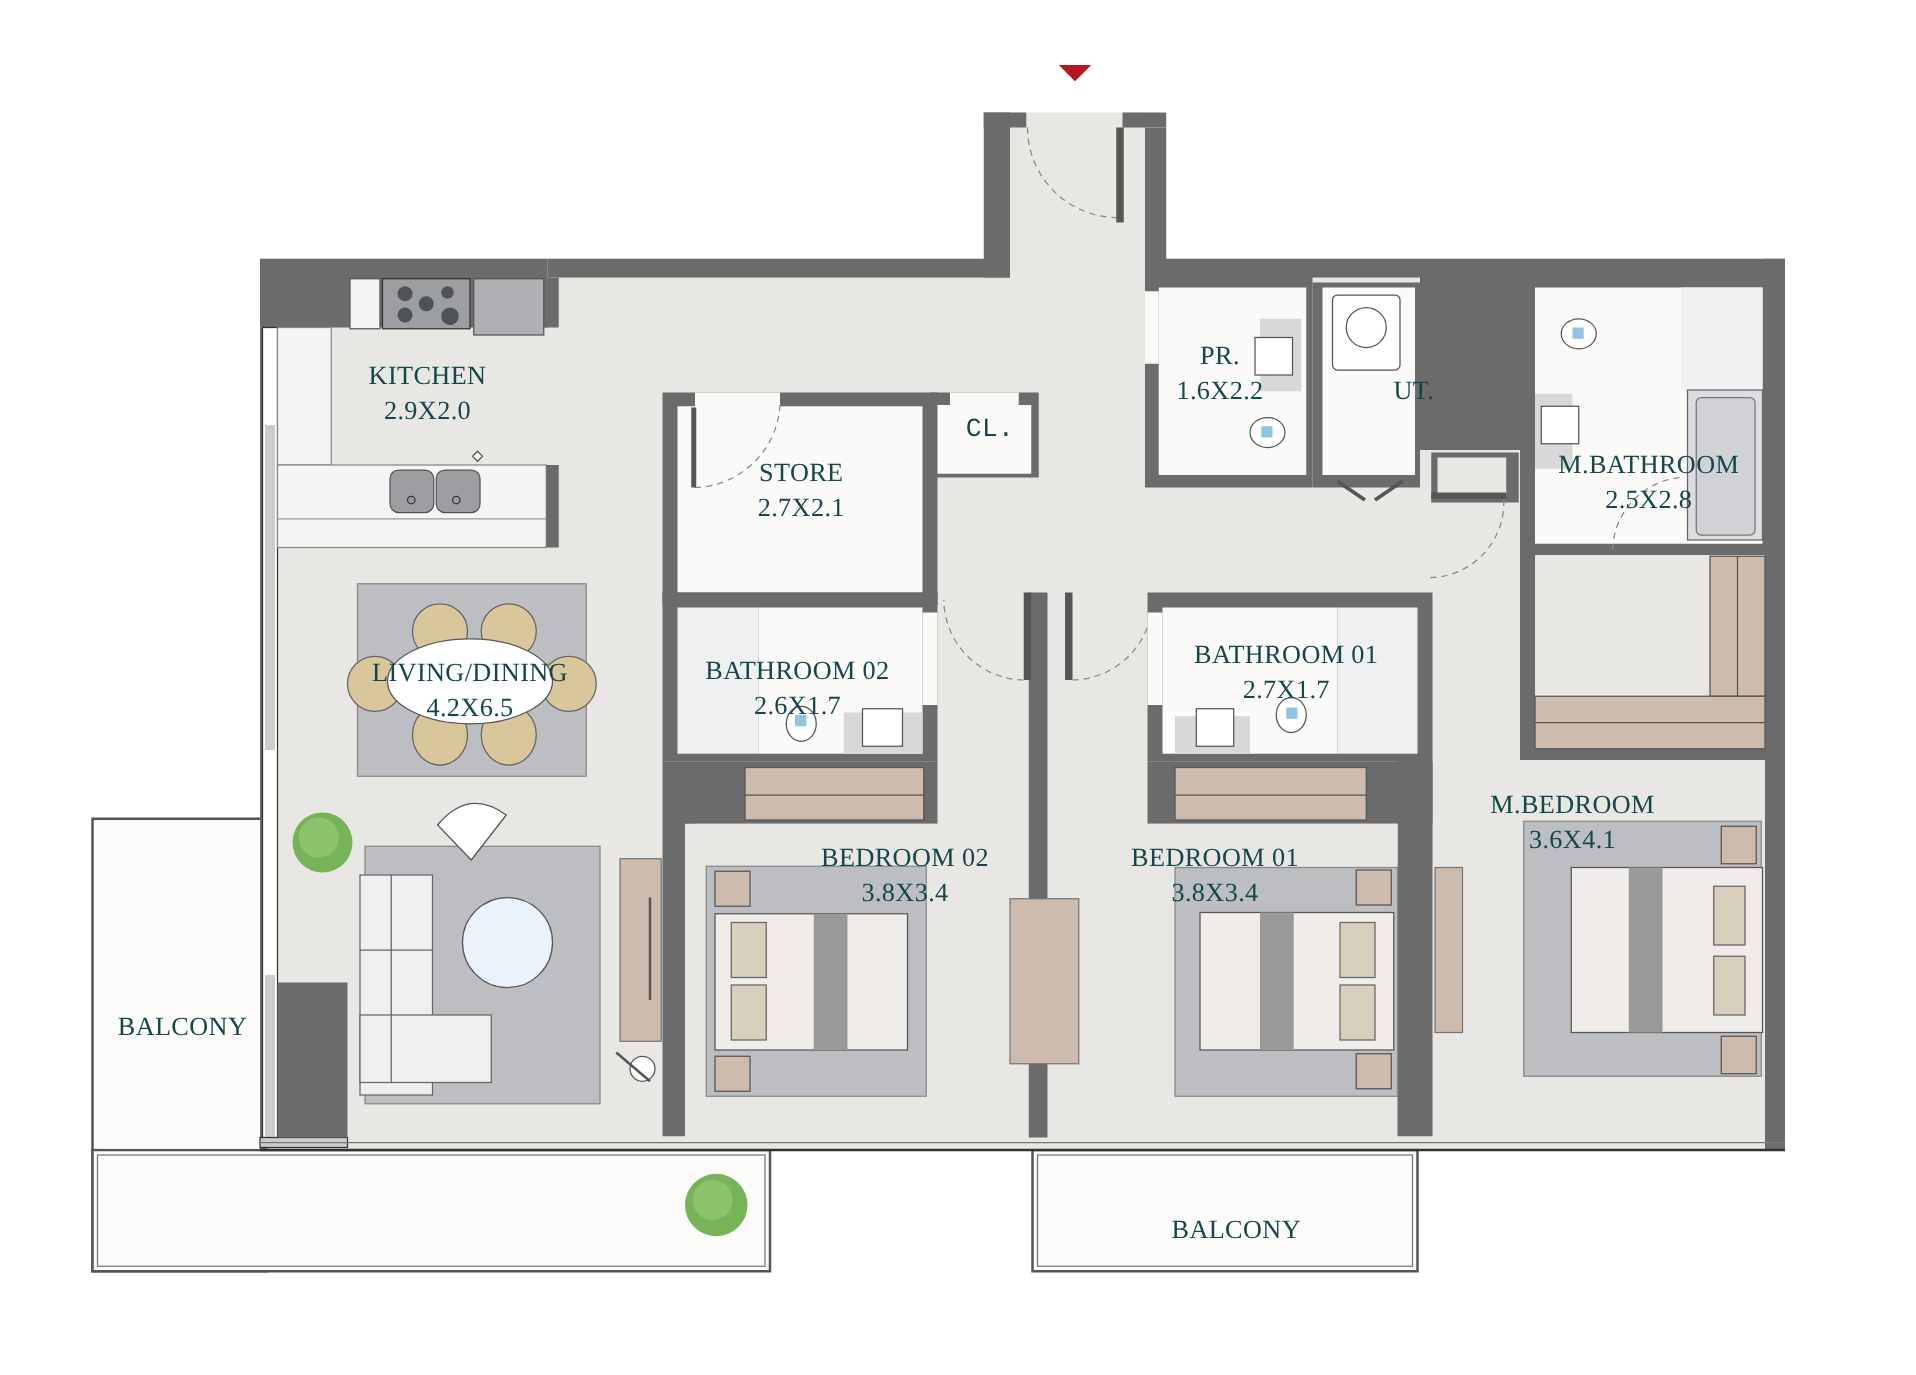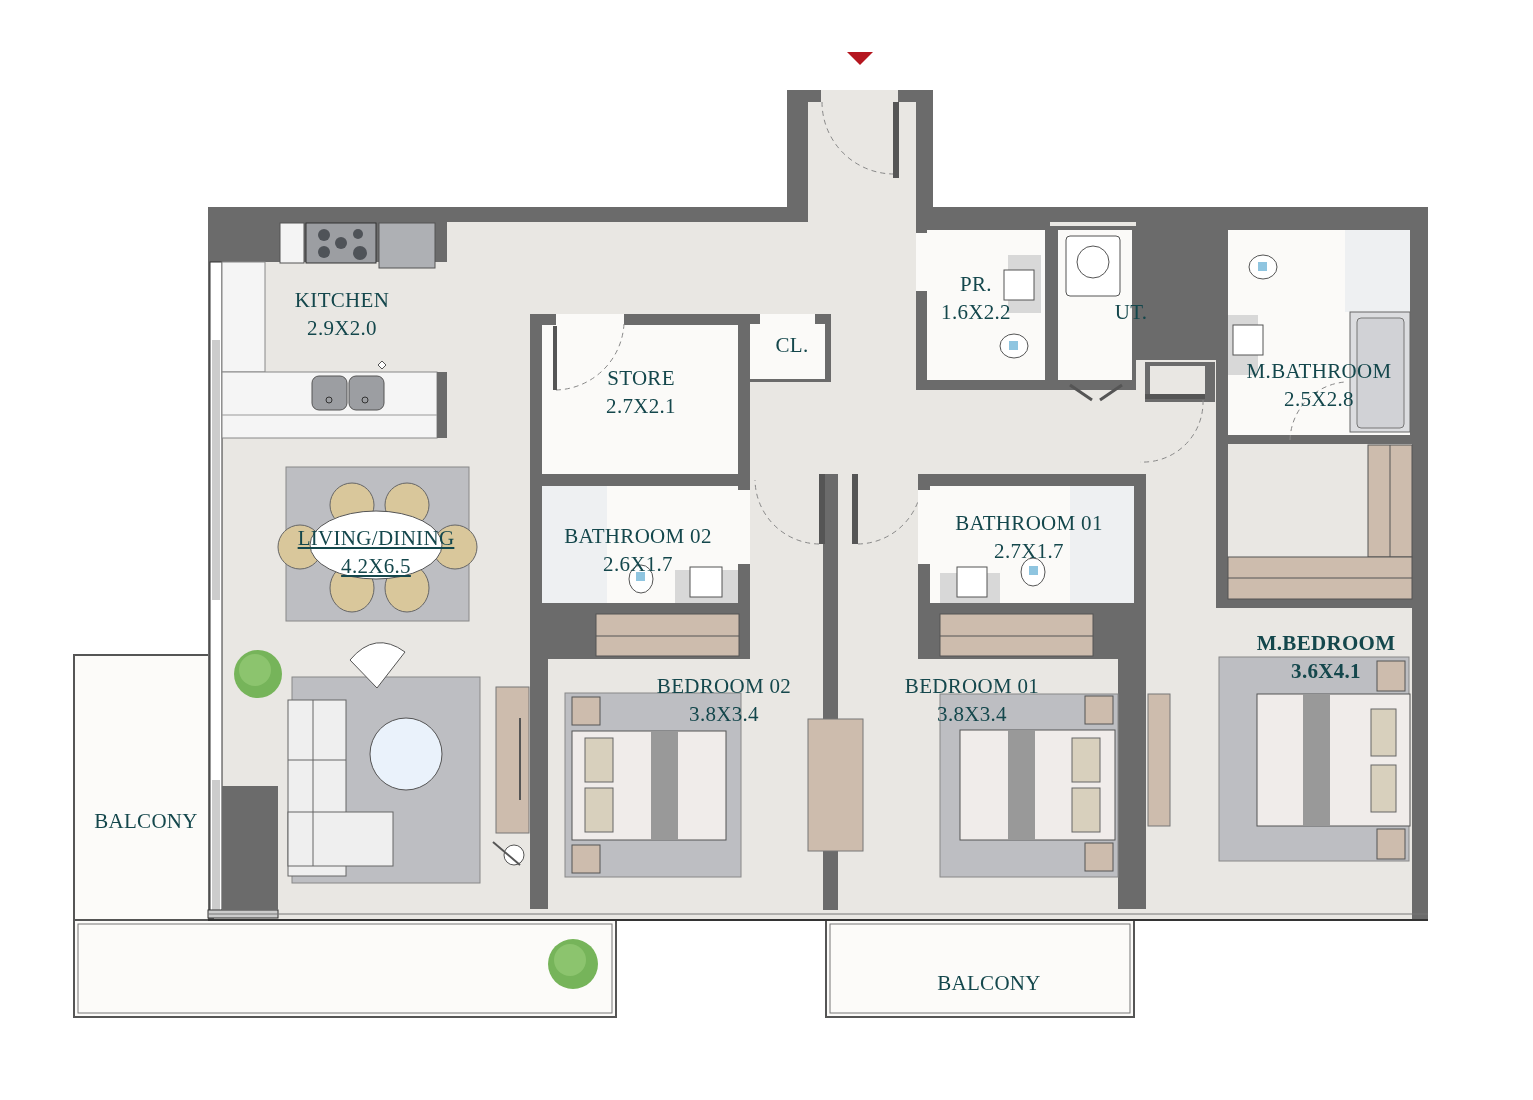--- a/index.html
+++ b/index.html
@@ -241,29 +241,29 @@
     <circle cx="570" cy="960" r="16" fill="#8cc46e"></circle>
   </g>
 </svg>
 
 <div class="entry-arrow"></div>
 
 <div class="label" style="left:342px; top:286px;text-align:center;">
   <span>KITCHEN</span>
     <span>2.9X2.0</span>
 </div>
-<div class="label" style="left:376px; top:524px;text-decoration:underline;">
+<div class="label" style="left:376px; top:524px;">
   <span>LIVING/DINING</span>
     <span>4.2X6.5</span>
 </div>
 <div class="label" style="left:641px; top:364px;">
   <span>STORE</span>
     <span>2.7X2.1</span>
 </div>
-<div class="label" style="left:792px; top:331px;">
+<div class="label" style="left:792px; top:331px;font-family:Liberation Mono, monospace;">
   <span>CL.</span>
 </div>
 <div class="label" style="left:976px; top:270px;">
   <span>PR.</span>
     <span>1.6X2.2</span>
 </div>
 <div class="label" style="left:1095px; top:298px;margin-left:36px;">
   <span>UT.</span>
 </div>
 <div class="label" style="left:1319px; top:357px;">
@@ -279,21 +279,21 @@
     <span>2.7X1.7</span>
 </div>
 <div class="label" style="left:712px; top:672px;margin-left:12px;">
   <span>BEDROOM 02</span>
     <span>3.8X3.4</span>
 </div>
 <div class="label" style="left:972px; top:672px;">
   <span>BEDROOM 01</span>
     <span>3.8X3.4</span>
 </div>
-<div class="label" style="left:1326px; top:629px;font-weight:bold;">
+<div class="label" style="left:1258px; top:629px;">
   <span>M.BEDROOM</span>
     <span>3.6X4.1</span>
 </div>
 <div class="label" style="left:146px; top:807px;">
   <span>BALCONY</span>
 </div>
 <div class="label" style="left:989px; top:969px;">
   <span>BALCONY</span>
 </div>
 

